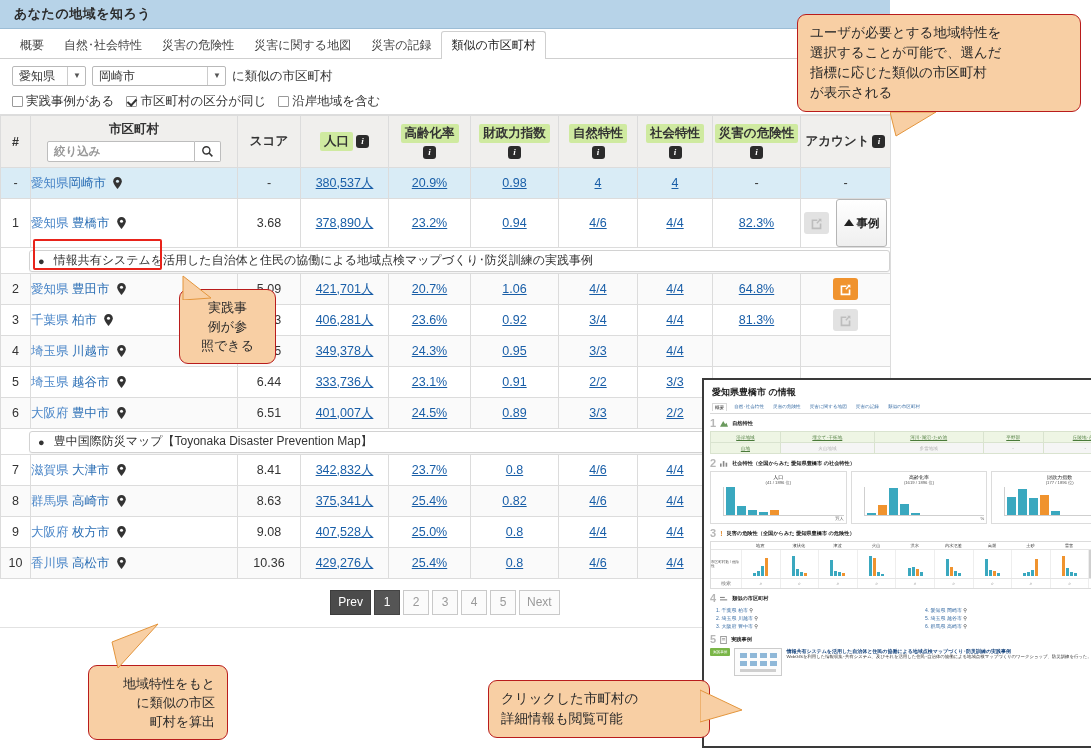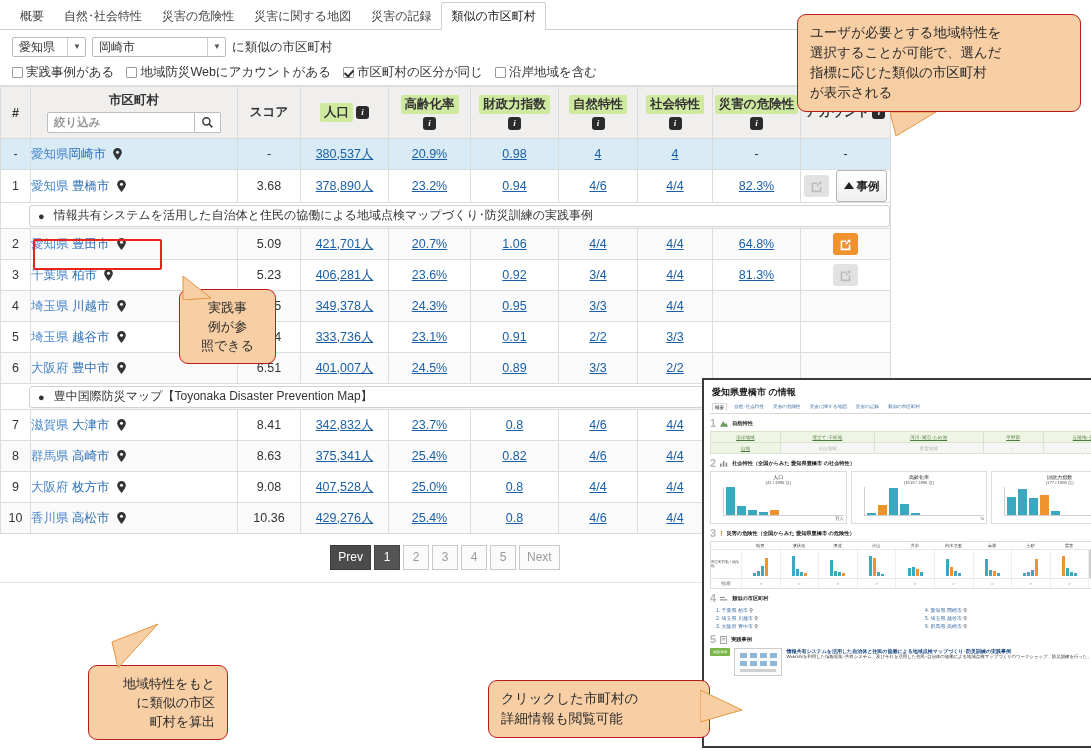--- a/index.html
+++ b/index.html
@@ -128,21 +128,21 @@
   .expinner .bullet{font-size:11px;margin-right:9px;color:#333;}
 
   .acctbtn{
     width:25px;height:22px;border-radius:3px;display:inline-flex;
     align-items:center;justify-content:center;cursor:pointer;vertical-align:middle;
   }
   .acctbtn.on{background:#f0932e;}
   .acctbtn.off{background:#e2e2e2;}
   .casebtn{
     display:inline-flex;align-items:center;height:22px;border:1px solid #b5b5b5;
-    background:linear-gradient(#fff,#efefef);border-radius:3px;padding:4px 7px;
+    background:linear-gradient(#fff,#efefef);border-radius:3px;padding:12px 7px;
     font-size:11.5px;color:#222;cursor:pointer;margin-left:4px;vertical-align:middle;
     font-weight:bold;
   }
 
   
   .pager{height:46px;display:flex;align-items:center;justify-content:center;gap:3px;}
   .pg{
     min-width:26px;height:25px;border:1px solid #c9c9c9;background:#fbfbfb;
     border-radius:0;display:inline-flex;align-items:center;justify-content:center;
     font-size:12px;color:#9a9a9a;padding:0 7px;box-sizing:border-box;cursor:pointer;
@@ -207,20 +207,23 @@
   .casetxt .b{font-size:4.4px;color:#333;line-height:6px;}
   .ins-close{position:absolute;right:6px;bottom:5px;border:1px solid #bbb;background:linear-gradient(#fff,#efefef);border-radius:2px;font-size:6px;padding:2px 6px;color:#222;}
 
   .redbox{position:absolute;border:2px solid #e8231a;border-radius:2px;z-index:25;pointer-events:none;}
 </style>
 </head>
 <body>
 
 <div id="app">
 
+  <div class="apptitle">
+    <span>あなたの地域を知ろう</span>
+  </div>
 
   <div class="tabbar">
     <div class="tab">概要</div>
     <div class="tab">自然･社会特性</div>
     <div class="tab">災害の危険性</div>
     <div class="tab">災害に関する地図</div>
     <div class="tab">災害の記録</div>
     <div class="tab active">類似の市区町村</div>
   </div>
 
@@ -233,24 +236,20 @@
       <span class="cap">岡崎市</span>
       <span class="arrow">▼</span>
     </div>
     <span>に類似の市区町村</span>
   </div>
 
   <div class="checkrow">
     <label class="chk">
       <span class="box"></span>
       <span>実践事例がある</span>
-    </label>
-    <label class="chk">
-      <span class="box"></span>
-      <span>地域防災Webにアカウントがある</span>
     </label>
     <label class="chk on">
       <span class="box"></span>
       <span>市区町村の区分が同じ</span>
     </label>
     <label class="chk">
       <span class="box"></span>
       <span>沿岸地域を含む</span>
     </label>
   </div>

